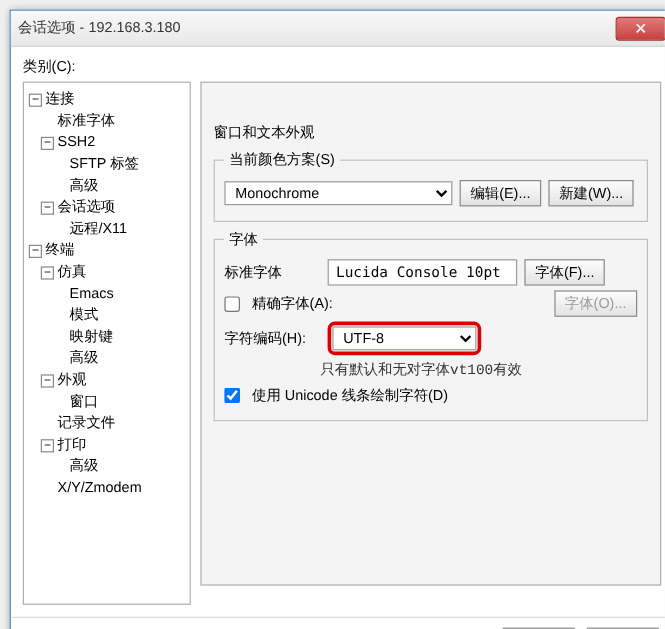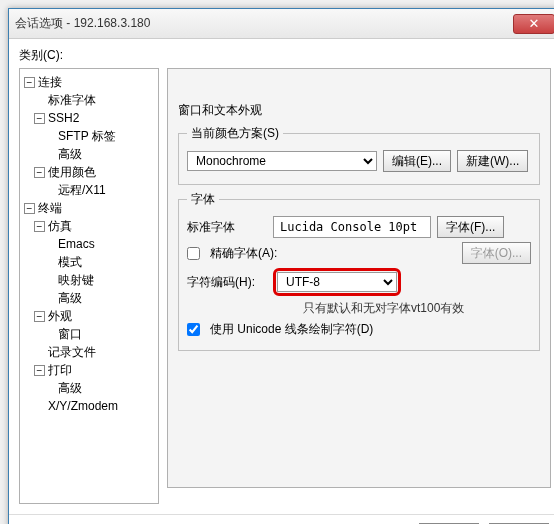--- a/index.html
+++ b/index.html
@@ -21,21 +21,21 @@
 .right-pane { flex: 1; height: 420px; border: 1px solid #b0b0b0; background: #f4f4f4; padding: 6px 10px; overflow: hidden; }
 fieldset { border: 1px solid #c0c0c0; margin: 0 0 6px 0; padding: 4px 8px 8px 8px; }
 legend { padding: 0 4px; }
 .row { display: flex; align-items: center; margin: 4px 0; gap: 6px; }
 .row > label { white-space: nowrap; }
 select, input[type=text] { border: 1px solid #999; background: #fff; height: 20px; padding: 0 4px; font-size: 12px; }
 button.btn { height: 22px; border: 1px solid #888; background: linear-gradient(#fdfdfd, #e3e3e3); padding: 0 8px; min-width: 60px; text-align: right; }
 button.btn[disabled] { color: #999; }
 .fontbox { display: inline-block; border: 1px solid #999; background: #fff; width: 158px; height: 22px; line-height: 20px; padding: 0 6px; font-family: "Lucida Console", monospace; }
 .red-box { border: 3px solid #d00; border-radius: 6px; padding: 1px; display: inline-block; }
-.small-note { color: #333; margin-left: 116px; }
+.small-note { color: #333; margin-left: 80px; font-family: Liberation Mono, monospace; }
 input[type=checkbox] { margin: 0 4px 0 0; vertical-align: middle; }
 .footer { display: flex; justify-content: flex-end; gap: 10px; padding: 8px 12px; border-top: 1px solid #ddd; }
 .hdr-row { font-weight: normal; margin-bottom: 6px; margin-top: 27px; }
 .lbl-col { width: 80px; }
 .sel-scheme { width: 190px; }
 .sel-enc { width: 120px; }
 .sel-cursor { width: 130px; }
 .color-pick { width: 90px; height: 20px; border: 1px solid #aaa; background: #f0f0f0; color: #888; text-align: left; padding: 0 6px; }
 </style>
 </head>
@@ -53,21 +53,21 @@
         <ul>
           <li><span class="tog">−</span><span>连接</span>
             <ul>
               <li><span class="leaf"></span><span>标准字体</span></li>
               <li><span class="tog">−</span><span>SSH2</span>
                 <ul>
                   <li><span class="leaf"></span><span>SFTP 标签</span></li>
                   <li><span class="leaf"></span><span>高级</span></li>
                 </ul>
               </li>
-              <li><span class="tog">−</span><span>使用颜色</span>
+              <li><span class="tog">−</span><span>会话选项</span>
                 <ul>
                     <li><span class="leaf"></span><span>远程/X11</span></li>
                   </ul>
               </li>
             </ul>
           </li>
           <li><span class="tog">−</span><span>终端</span>
             <ul>
               <li><span class="tog">−</span><span>仿真</span>
                 <ul>

